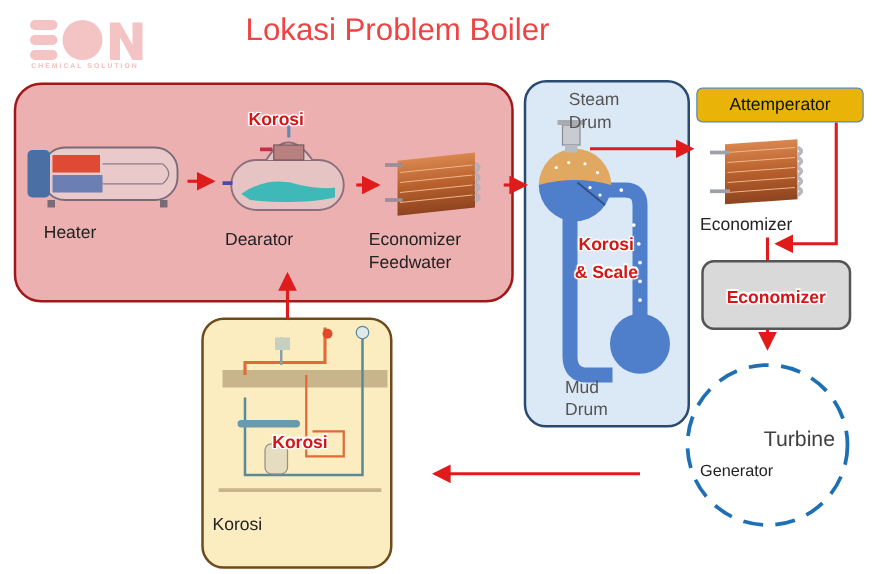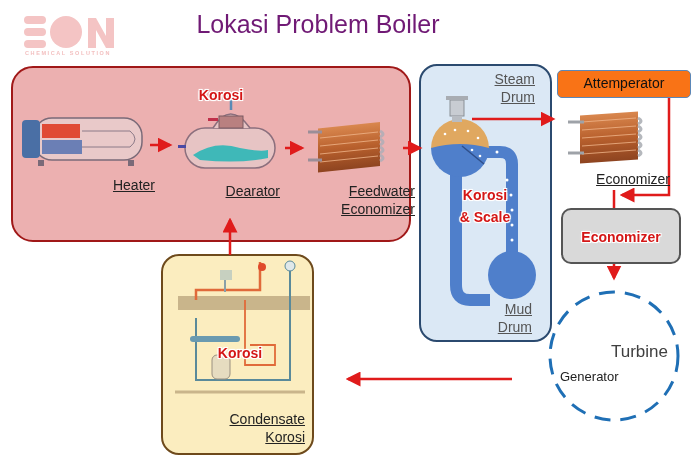--- a/index.html
+++ b/index.html
@@ -6,33 +6,33 @@
   html, body { width: 700px; height: 459px; background: #ffffff; overflow: hidden; }
   body { position: relative; font-family: "Liberation Sans", "DejaVu Sans", sans-serif; color: #222; }
 
   .abs { position: absolute; }
 
   
   .logo { left: 22px; top: 14px; width: 100px; height: 44px; }
   .logo-mark { position: absolute; left: 2px; top: 2px; }
   .logo-sub { position: absolute; left: 3px; top: 36px; font-size: 5.5px; letter-spacing: 1.6px; color: #f3c0c0; font-weight: bold; }
 
-  .page-title { left: 0; width: 636px; top: 10px; text-align: center; font-size: 25px; color: #701a75; }
+  .page-title { left: 0; width: 636px; top: 10px; text-align: center; font-size: 25px; color: #ef4444; }
 
   
   .grp-red { left: 11px; top: 66px; width: 400px; height: 176px; background: #ecb0b0; border: 2px solid #a01818; border-radius: 22px; }
   
   .grp-blue { left: 419px; top: 64px; width: 133px; height: 278px; background: #dbe8f5; border: 2px solid #2b4a6f; border-radius: 18px; }
   
   .grp-yellow { left: 161px; top: 254px; width: 153px; height: 201px; background: #fbedbf; border: 2px solid #6e4a1c; border-radius: 18px; }
 
-  .label { font-size: 14px; color: #222; text-align: right; line-height: 18px; text-decoration: underline; }
+  .label { font-size: 14px; color: #222; text-align: left; line-height: 18px; }
   .issue { color: #d41616; font-weight: bold; font-size: 14px; text-shadow: 0 0 2px #fff, 0 0 3px #fff, 1px 1px 0 #fff, -1px -1px 0 #fff, 1px -1px 0 #fff, -1px 1px 0 #fff; text-align: center; line-height: 22px; }
 
-  .attemp { left: 557px; top: 70px; width: 134px; height: 28px; background: #f97316; border: 1.5px solid #5b87b8; border-radius: 5px; font-size: 14px; text-align: center; line-height: 25px; color: #111; }
+  .attemp { left: 557px; top: 70px; width: 134px; height: 28px; background: #eab308; border: 1.5px solid #5b87b8; border-radius: 5px; font-size: 14px; text-align: center; line-height: 25px; color: #111; }
   .carry { left: 561px; top: 208px; width: 120px; height: 56px; background: #d9d9d9; border: 2px solid #555; border-radius: 10px; }
 
   svg { position: absolute; left: 0; top: 0; overflow: visible; }
 </style>
 </head>
 <body>
 
 <div class="abs logo">
   <svg class="logo-mark" width="95" height="34">
     <rect x="0" y="0" width="22" height="8" rx="4" fill="#f4c4c4"></rect>
@@ -180,22 +180,22 @@
   <circle cx="614" cy="356" r="64" fill="none" stroke="#1f6fb5" stroke-width="3" stroke-dasharray="16 10"></circle>
 </svg>
 
 <div class="abs issue" style="left:176px; top:84px; width:90px;">Korosi</div>
 
 <div class="abs label" style="left:35px; top:176px; width:120px;">
   <div>Heater</div>
 </div>
 <div class="abs label" style="left:180px; top:182px; width:100px;">Dearator</div>
 <div class="abs label" style="left:295px; top:182px; width:120px;">
+  <div>Economizer</div>
   <div>Feedwater</div>
-  <div>Economizer</div>
 </div>
 
 <div class="abs label" style="left:455px; top:70px; width:80px; color:#555;">
   <div>Steam</div>
   <div>Drum</div>
 </div>
 <div class="abs issue" style="left:440px; top:184px; width:90px;">
   <div>Korosi</div>
   <div>&amp; Scale</div>
 </div>
@@ -207,15 +207,14 @@
 <div class="abs attemp">Attemperator</div>
 <div class="abs label" style="left:560px; top:170px; width:110px;">Economizer</div>
 <div class="abs carry"></div>
 <div class="abs issue" style="left:561px; top:226px; width:120px;">Economizer</div>
 
 <div class="abs" style="left:560px; top:342px; width:108px; text-align:right; font-size:17px; color:#404040;">Turbine</div>
 <div class="abs" style="left:560px; top:369px; width:108px; text-align:left; font-size:13px; color:#222;">Generator</div>
 
 <div class="abs issue" style="left:190px; top:342px; width:100px;">Korosi</div>
 <div class="abs label" style="left:170px; top:410px; width:135px; font-size:14px;">
-  <div>Condensate</div>
   <div>Korosi</div>
 </div>
 
 </body></html>

